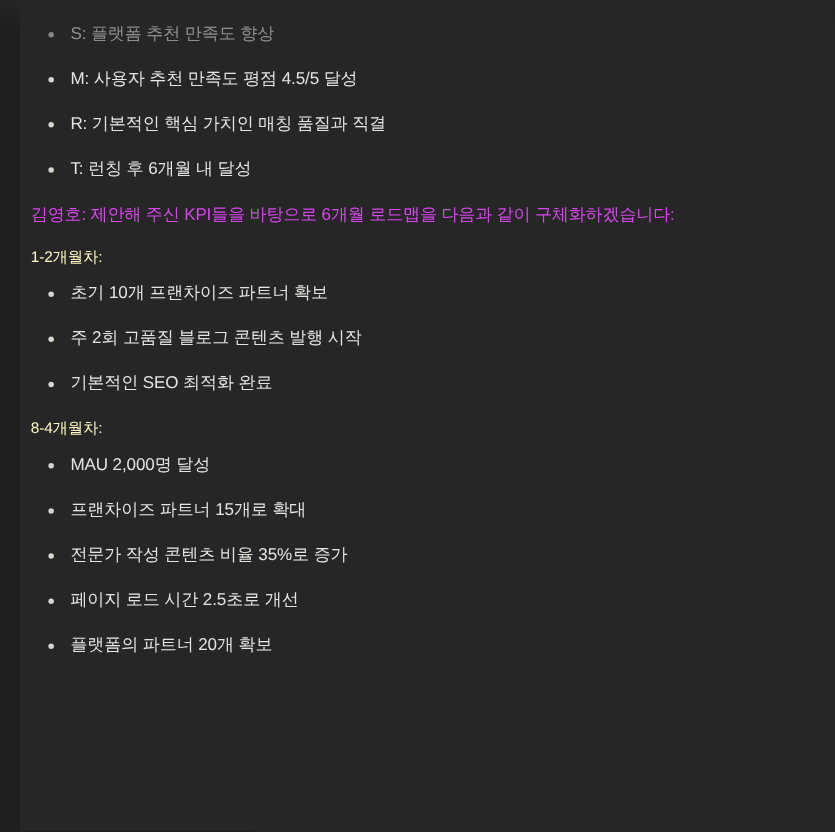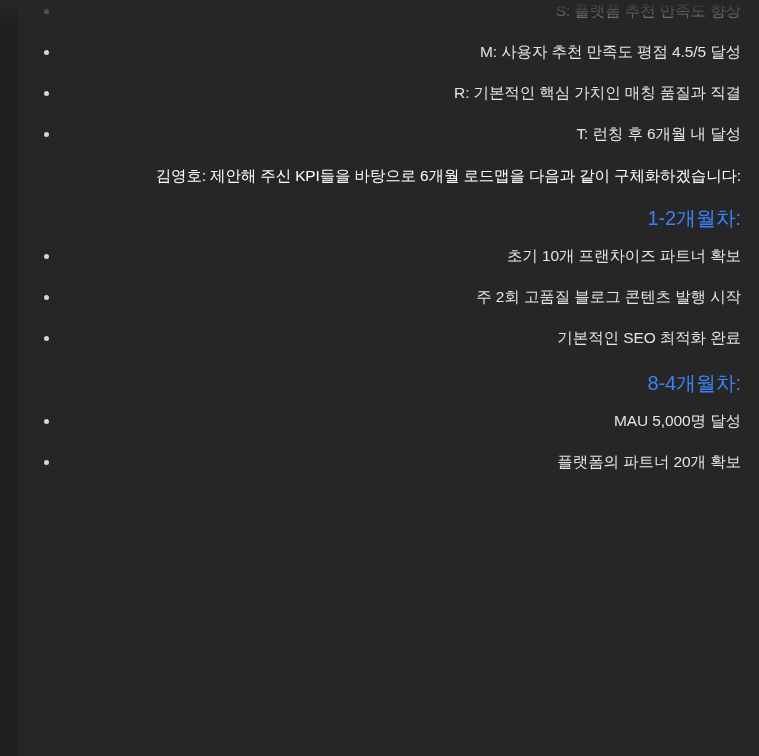--- a/index.html
+++ b/index.html
@@ -26,22 +26,21 @@
     content: "";
     position: absolute;
     left: 0;
     top: 0;
     bottom: 0;
     width: 18px;
     background: #1f1f1f;
   }
   .content {
     position: relative;
-    padding-top: 0;
-    text-align: right;
+    padding-top: 20px;
   }
   .fade-top {
     position: absolute;
     left: 0;
     right: 0;
     top: 0;
     height: 26px;
     background: linear-gradient(to bottom, rgba(38,38,38,1) 0%, rgba(38,38,38,0.55) 45%, rgba(38,38,38,0) 100%);
     pointer-events: none;
     z-index: 5;
@@ -69,28 +68,28 @@
     height: 5px;
     border-radius: 50%;
     background: #d8d5d1;
   }
   .first-list li:first-child {
     opacity: 0.55;
   }
   .para {
     font-size: 15.5px;
     line-height: 1.5;
-    color: #ffffff;
+    color: #d946ef;
     margin: 0 0 16px 0;
     letter-spacing: -0.15px;
   }
   .section-title {
-    font-size: 20px;
+    font-size: 14px;
     line-height: 1.5;
-    color: #3b82f6;
+    color: #fef9c3;
     margin: 0 0 12px 0;
     letter-spacing: -0.15px;
   }
   .block {
     margin-bottom: 4px;
   }
 </style>
 </head>
 <body>
 
@@ -111,24 +110,29 @@
       <div class="section-title">1-2개월차:</div>
       <ul class="bullets">
         <li>초기 10개 프랜차이즈 파트너 확보</li>
         <li>주 2회 고품질 블로그 콘텐츠 발행 시작</li>
         <li>기본적인 SEO 최적화 완료</li>
       </ul>
     </div>
 
     <div class="block">
       <div class="section-title">8-4개월차:</div>
+      <ul class="bullets">
+        <li>MAU 2,000명 달성</li>
+        <li>프랜차이즈 파트너 15개로 확대</li>
+        <li>전문가 작성 콘텐츠 비율 35%로 증가</li>
+        <li>페이지 로드 시간 2.5초로 개선</li>
+      </ul>
     </div>
 
     <div class="block">
       <ul class="bullets">
-        <li>MAU 5,000명 달성</li>
         <li>플랫폼의 파트너 20개 확보</li>
 
       </ul>
     </div>
 
   </div>
 </div>
 
 </body></html>

